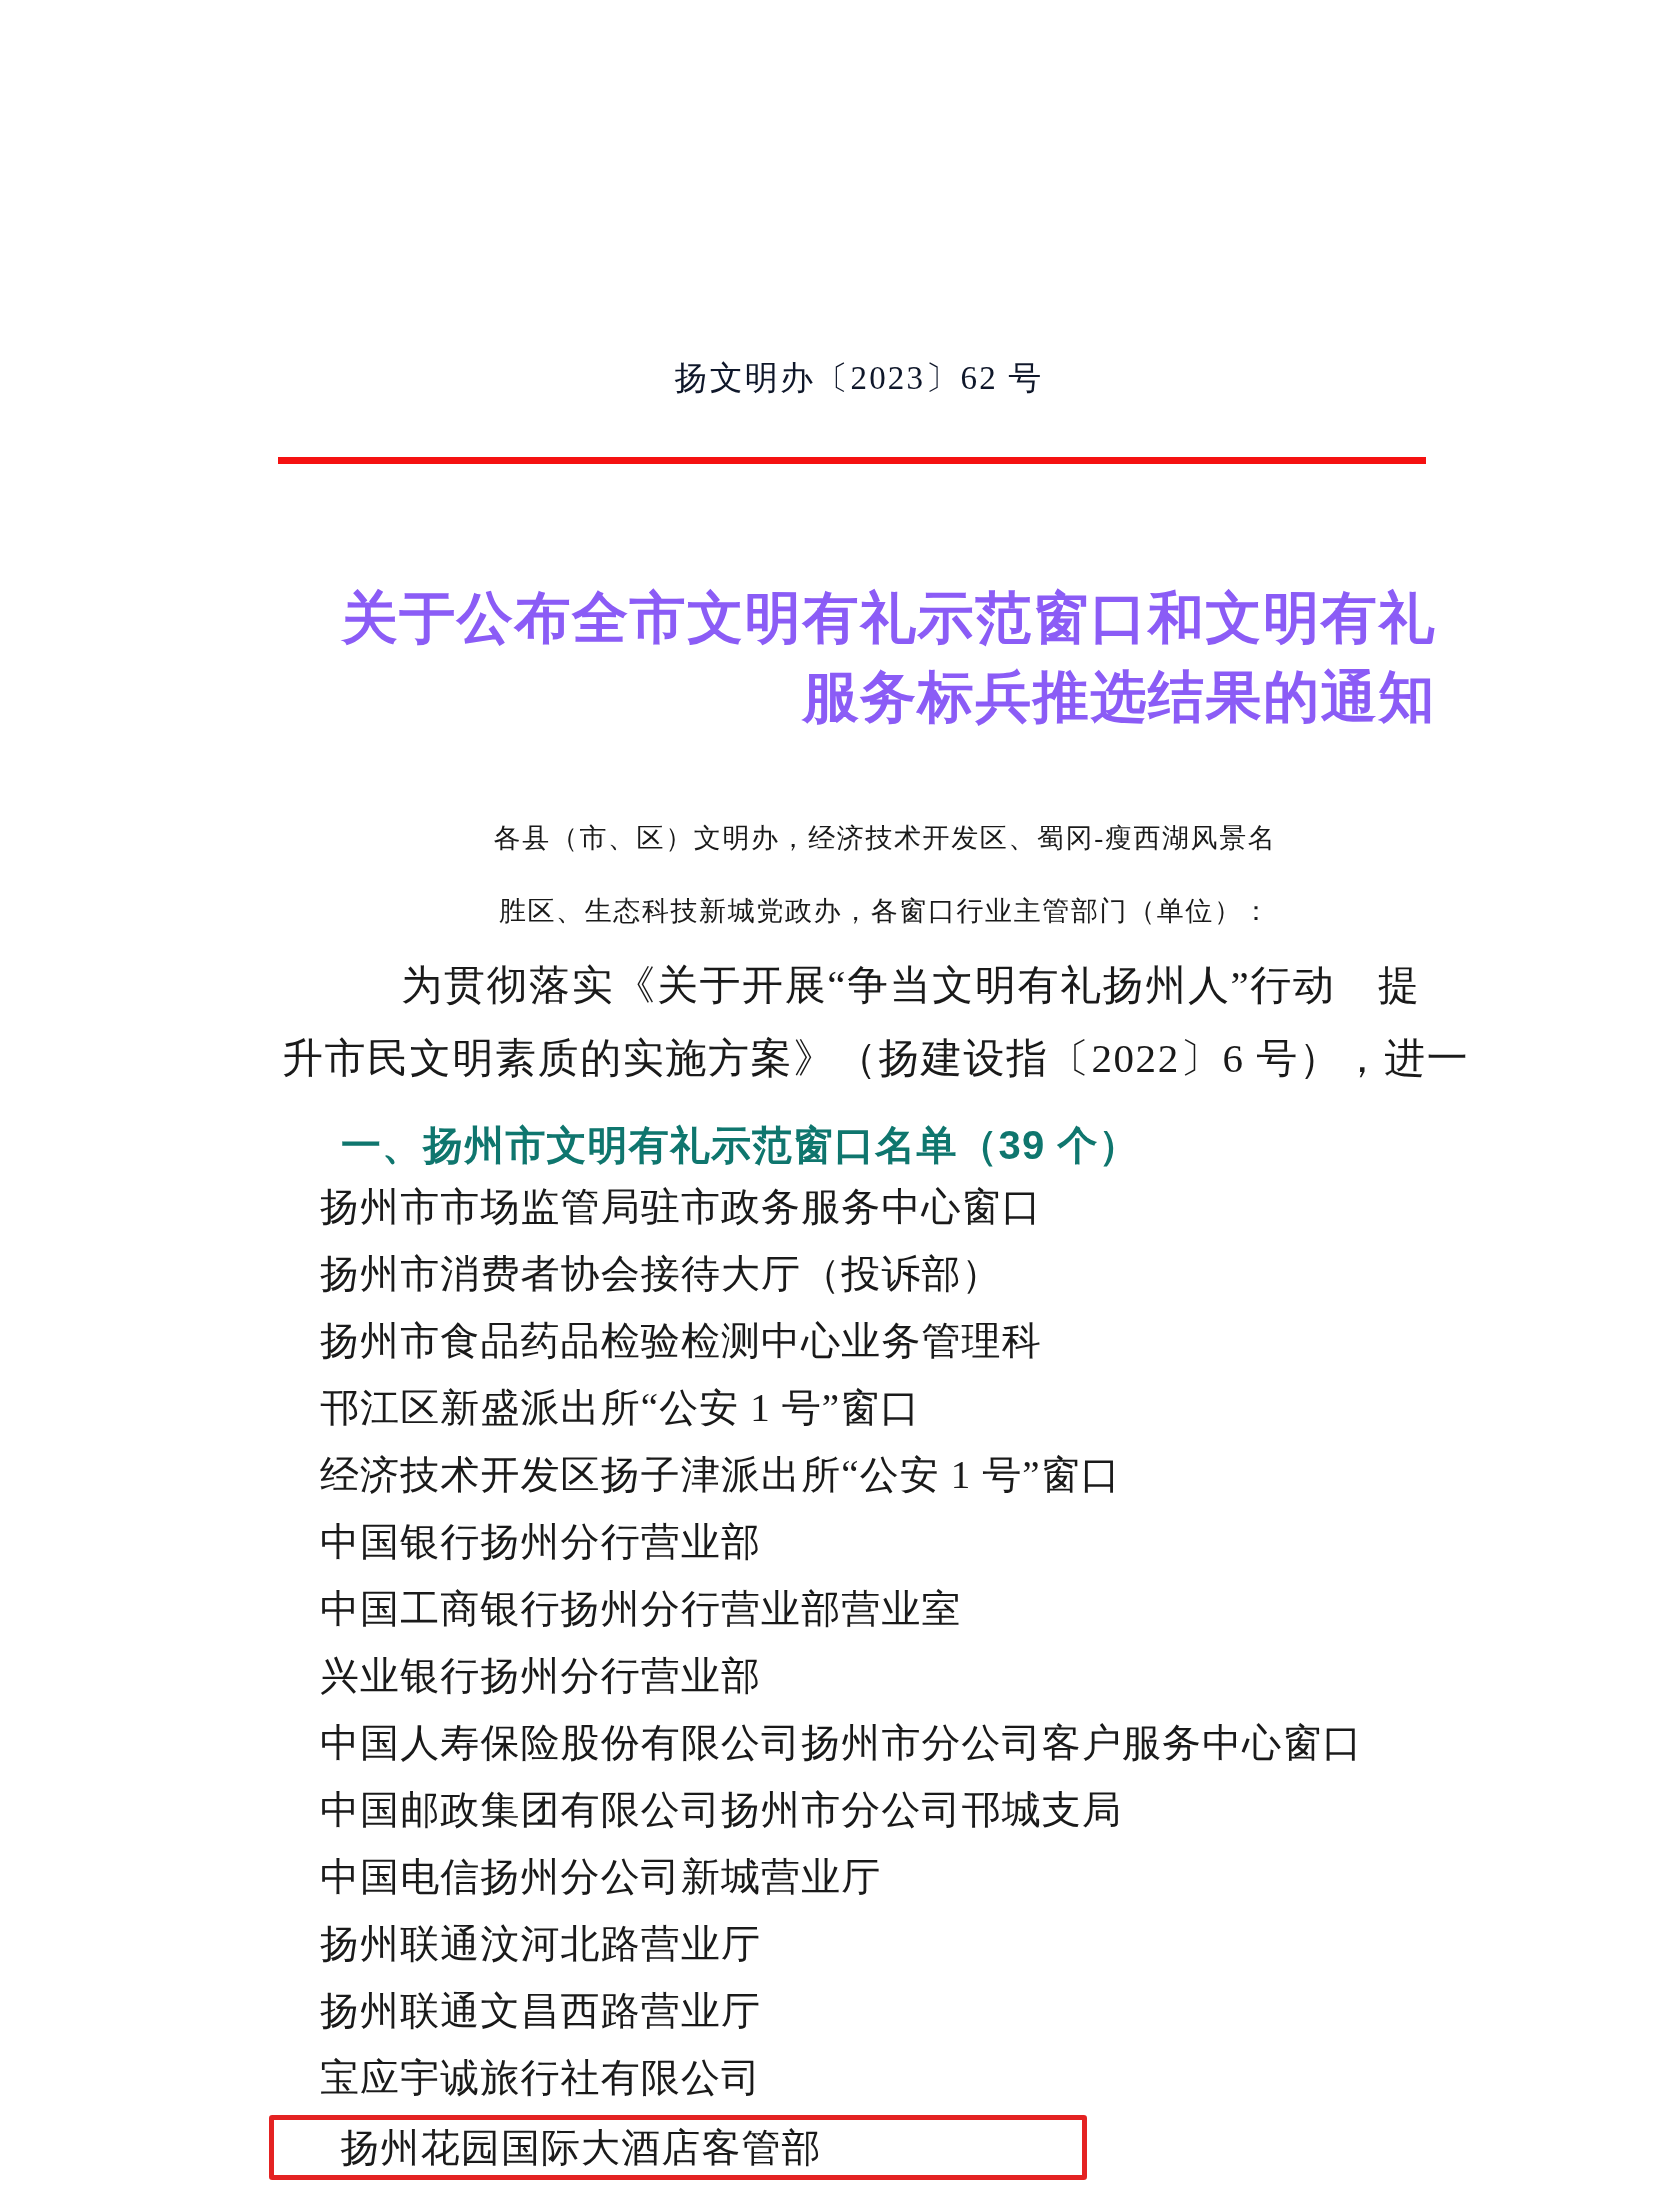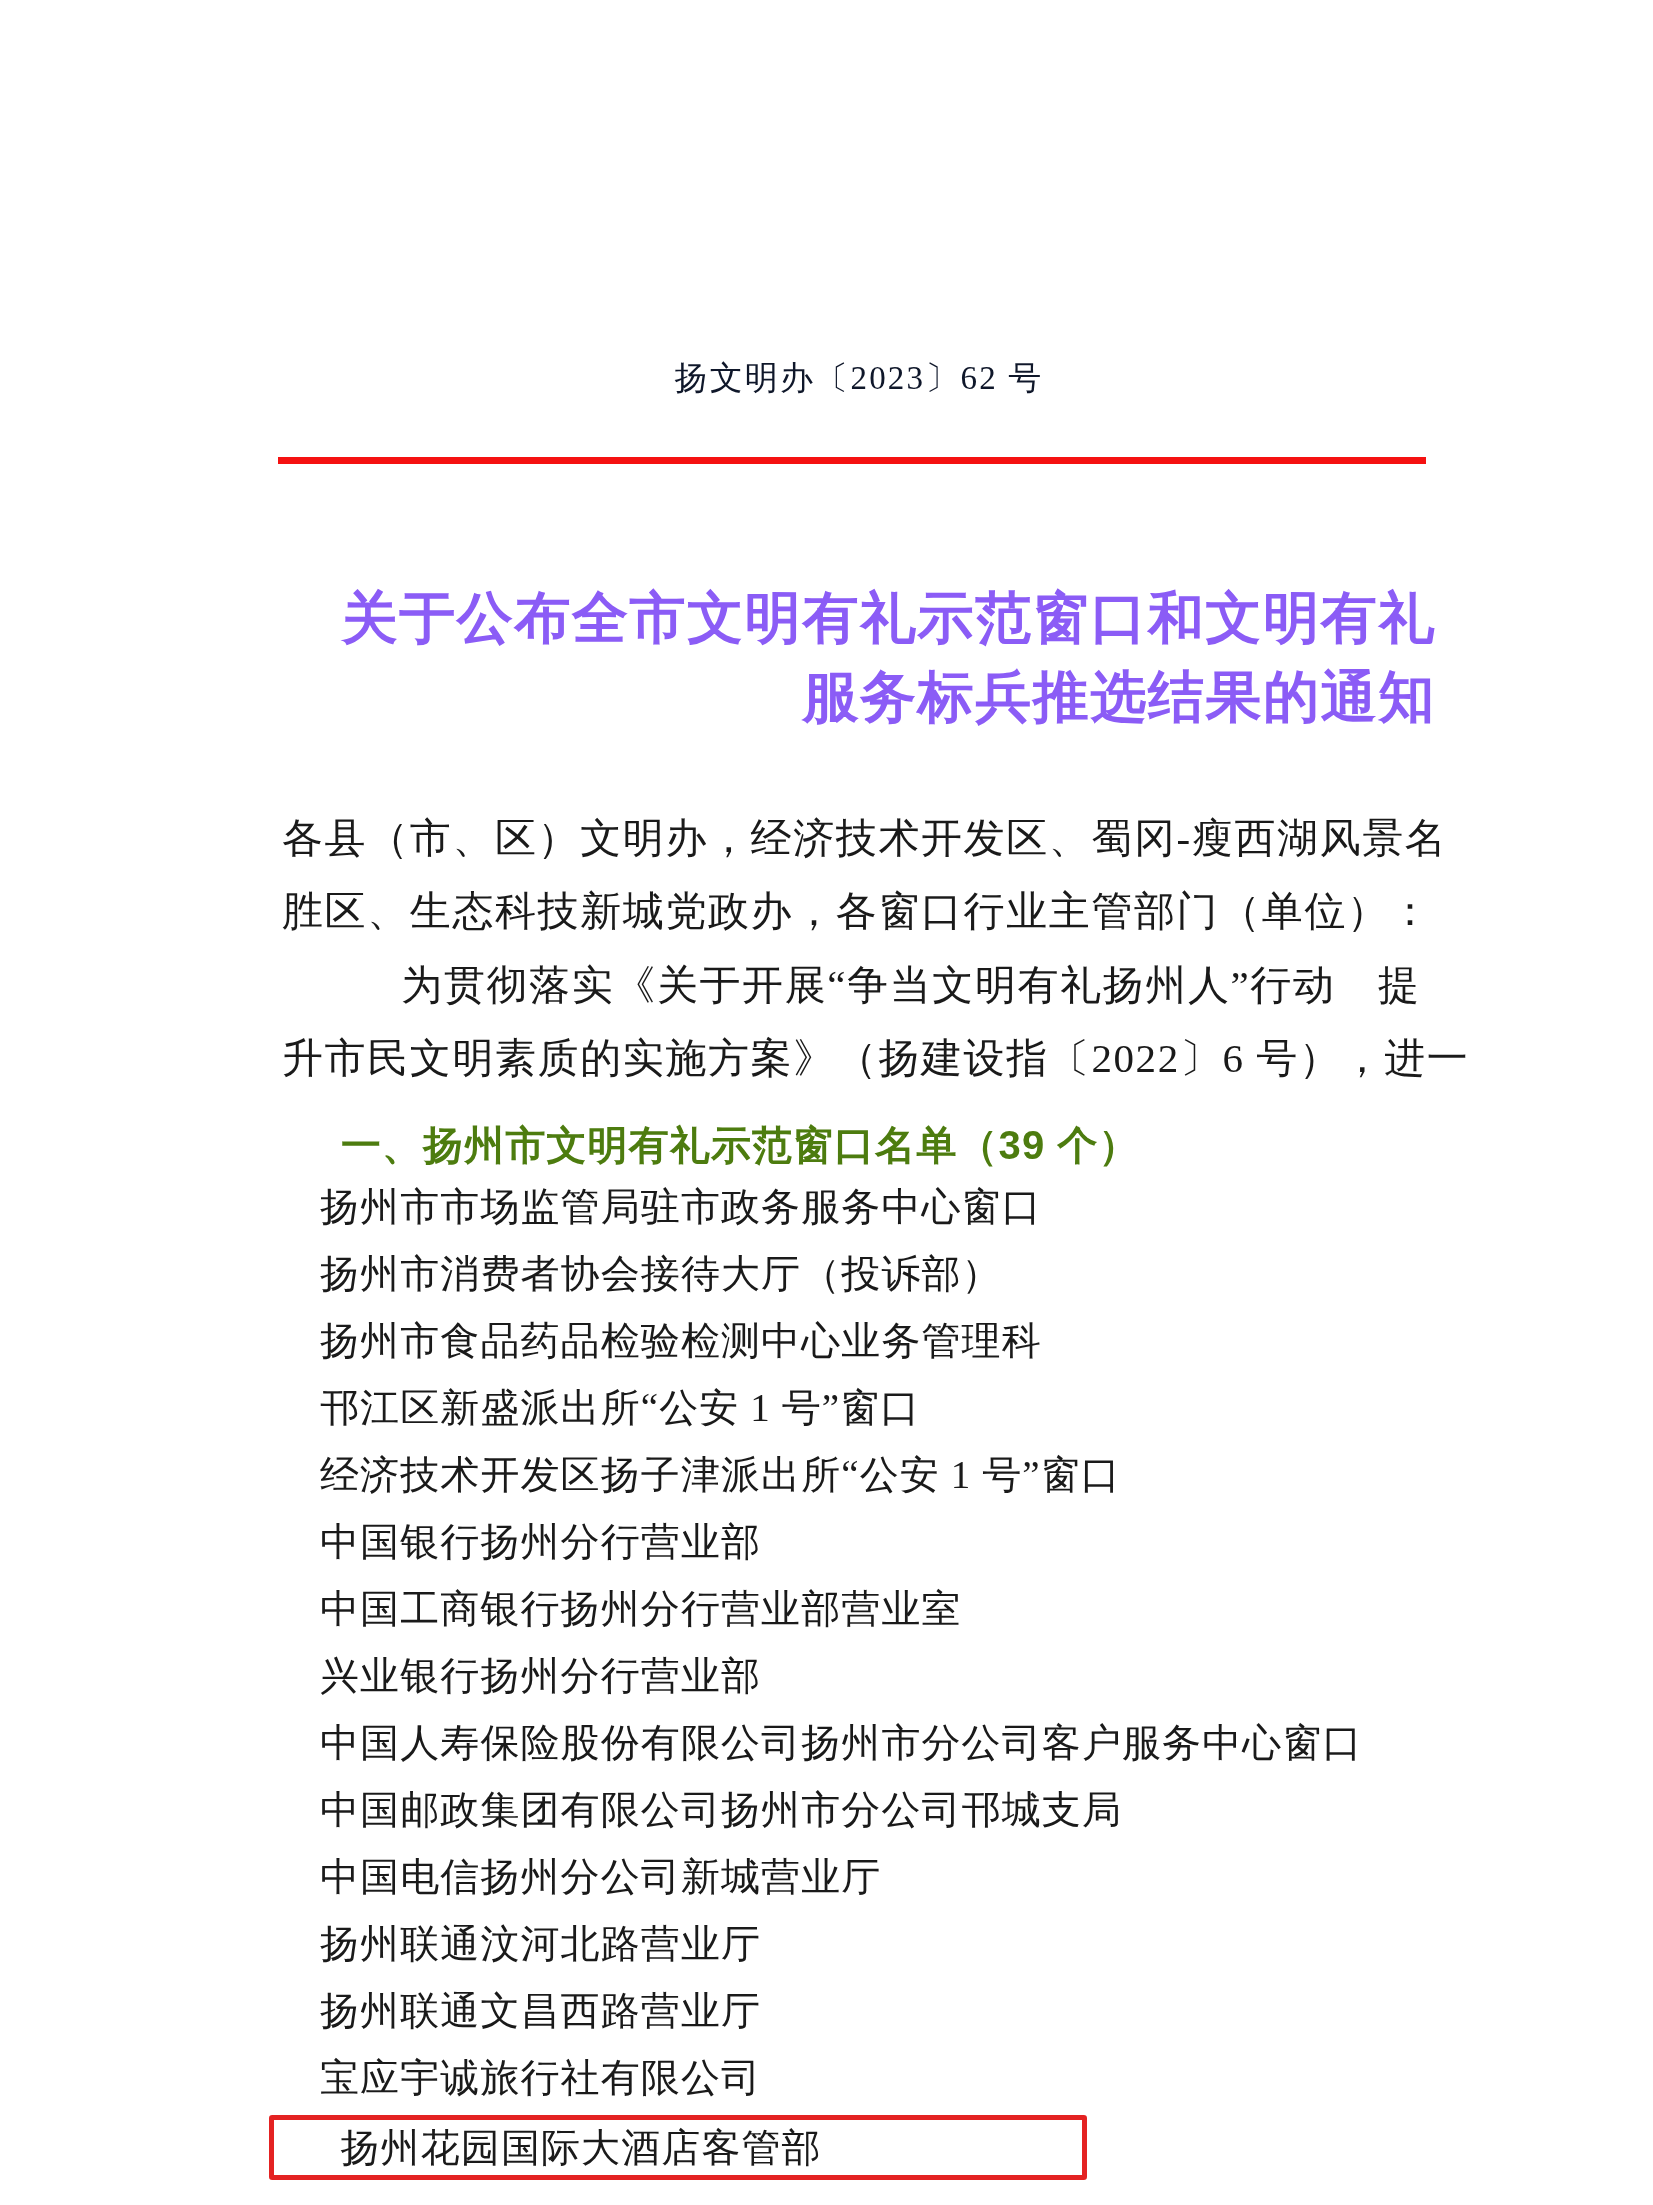--- a/index.html
+++ b/index.html
@@ -65,47 +65,48 @@
     text-align: right;
     font-size: 56px;
     font-weight: bold;
     line-height: 79px;
     letter-spacing: 1.6px;
     color: #8b5cf6;
   }
   .salutation {
     position: absolute;
     top: 802px;
-    left: 0;
+    left: 16px;
     width: 1174px;
-    font-size: 41px;
+    font-size: 27px;
     line-height: 73px;
     letter-spacing: 1.6px;
     white-space: nowrap;
+    text-align: center;
   }
   .paragraph {
     position: absolute;
     top: 949px;
     left: 0;
     width: 1174px;
     font-size: 41px;
     line-height: 73px;
     letter-spacing: 1.6px;
     white-space: nowrap;
   }
   .paragraph .indent { padding-left: 84px; text-align: center; }
   .section-heading {
     position: absolute;
     top: 1118px;
     left: 59px;
     font-size: 40px;
     font-weight: bold;
     font-family: "Liberation Sans", "DejaVu Sans", sans-serif;
     letter-spacing: 1.1px;
-    color: #4d7c0f;
+    color: #0f766e;
     white-space: nowrap;
   }
   .window-list {
     position: absolute;
     top: 1173px;
     left: 0;
     width: 1154px;
   }
   .list-item {
     height: 67px;

